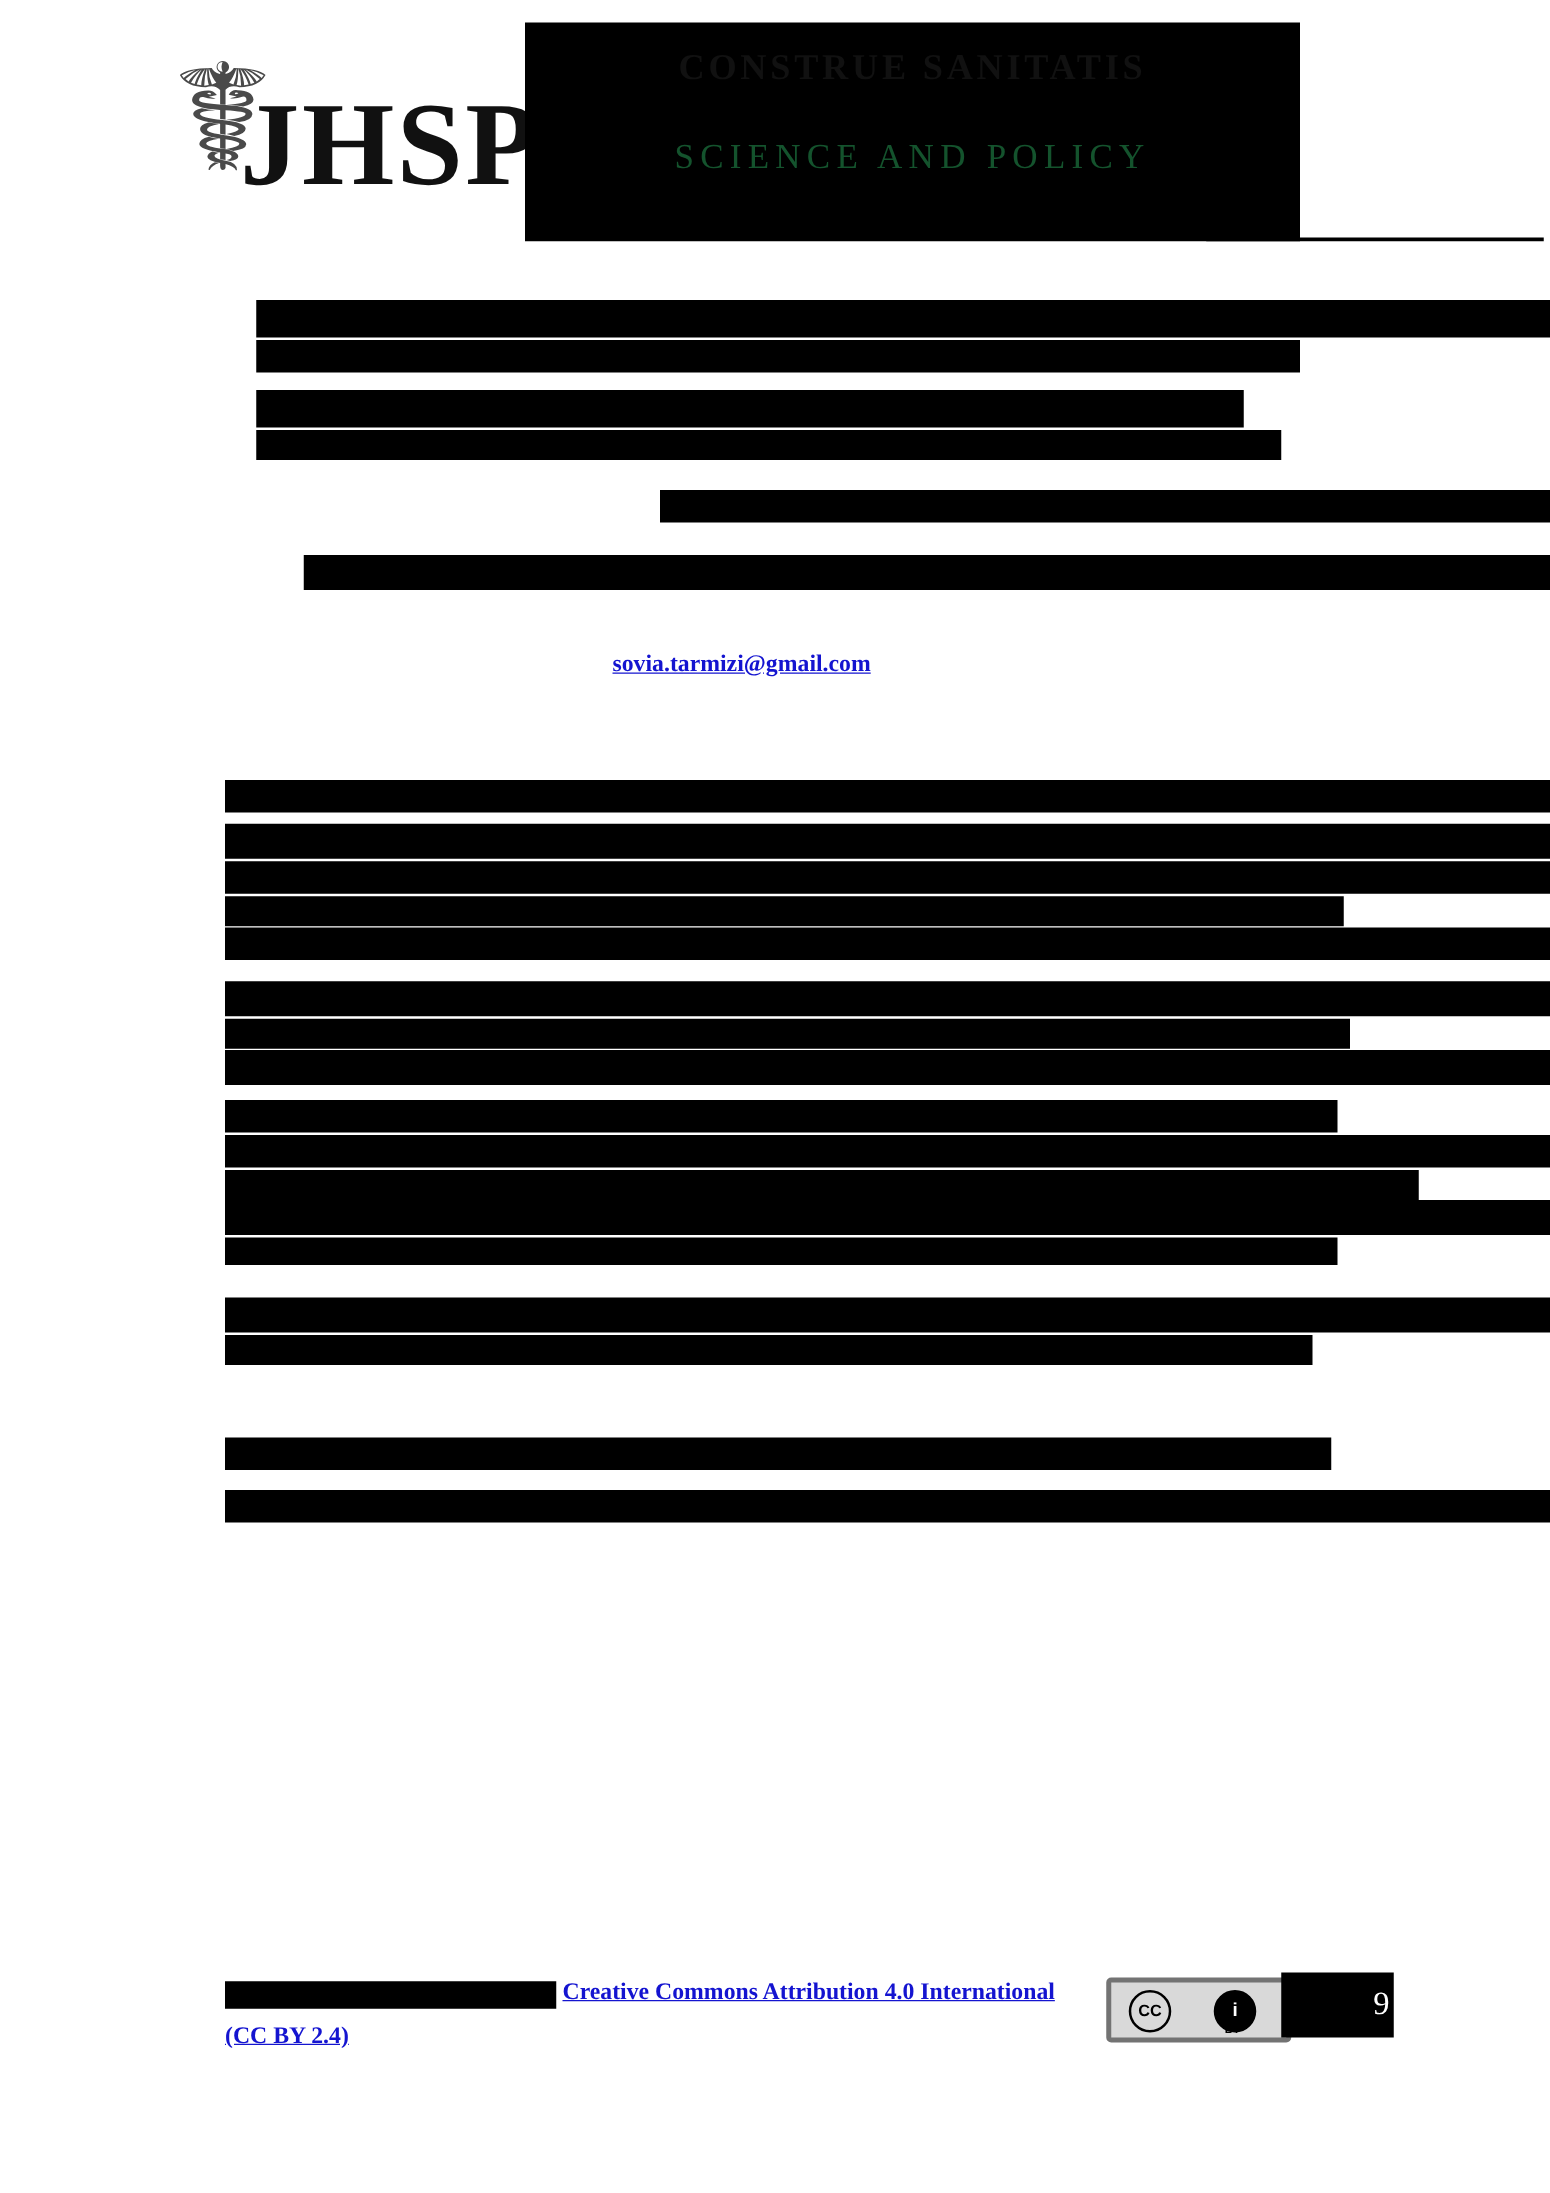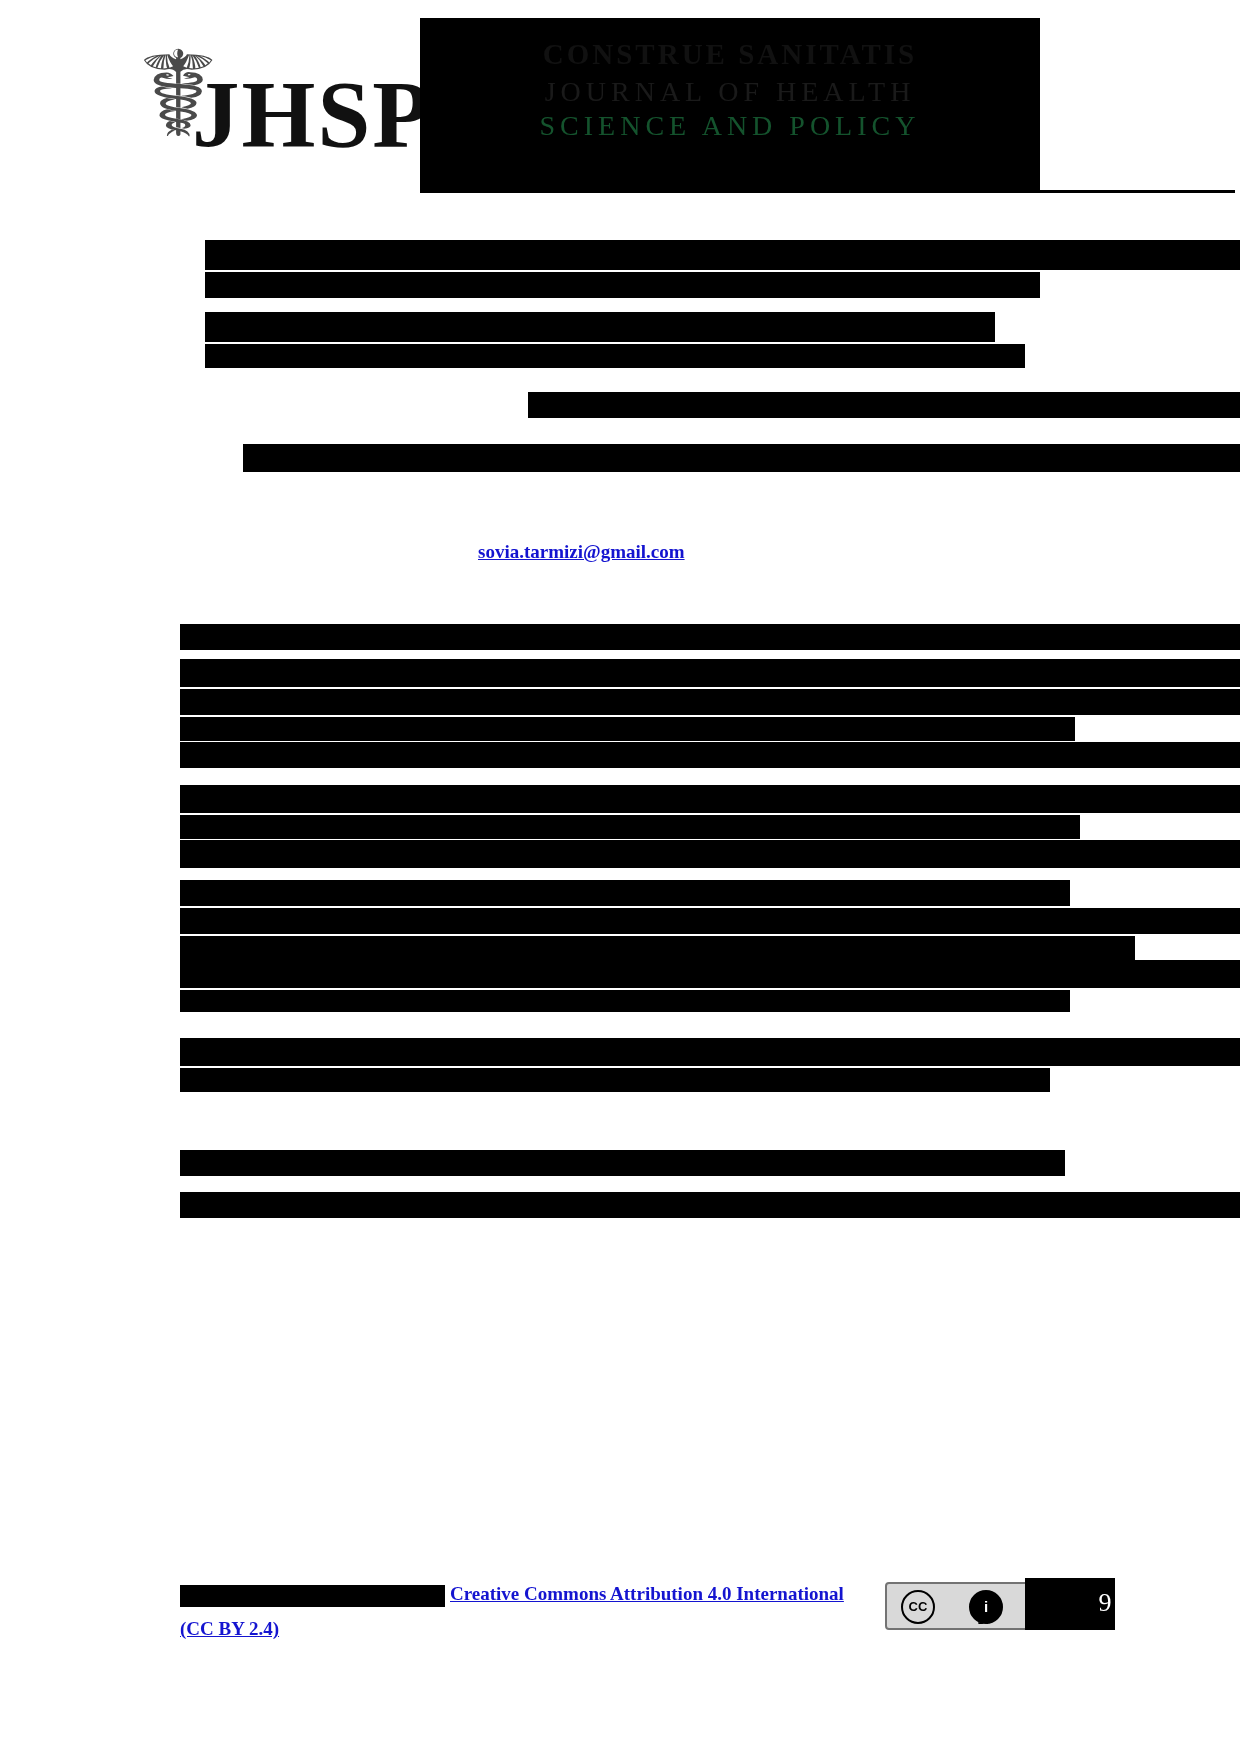--- a/index.html
+++ b/index.html
@@ -123,21 +123,21 @@
   }
 
   
   .cc-badge {
     position: absolute;
     left: 885px;
     top: 1582px;
     width: 140px;
     height: 44px;
     background: #d9d9d9;
-    border: 2px solid #737373;
+    border: 4px solid #737373;
     border-radius: 4px;
   }
   .cc-circle {
     position: absolute;
     top: 6px;
     width: 30px;
     height: 30px;
     border: 2px solid #000000;
     border-radius: 50%;
     background: #d9d9d9;
@@ -183,35 +183,34 @@
 </head>
 <body>
 
 <div class="page">
 
   <div class="masthead">
     <div class="caduceus">☤</div>
     <div class="jhsp-word">JHSP</div>
     <div class="black-block"></div>
     <div class="mast-line1">CONSTRUE SANITATIS</div>
-    <div class="mast-line2">JOURNAL OF HEALTH</div>
     <div class="mast-line3">SCIENCE AND POLICY</div>
   </div>
   <div class="mast-rule"></div>
 
   <div class="blk" style="left:205px;top:240px;width:1035px;height:30px;"></div>
   <div class="blk" style="left:205px;top:272px;width:835px;height:26px;"></div>
 
   <div class="blk" style="left:205px;top:312px;width:790px;height:30px;"></div>
   <div class="blk" style="left:205px;top:344px;width:820px;height:24px;"></div>
 
   <div class="blk" style="left:528px;top:392px;width:712px;height:26px;"></div>
   <div class="blk" style="left:243px;top:444px;width:997px;height:28px;"></div>
 
-  <a class="link" href="#" style="left:478px;top:521px;margin-top:20px;">sovia.tarmizi@gmail.com</a>
+  <a class="link" href="#" style="left:490px;top:521px;">sovia.tarmizi@gmail.com</a>
 
   <div class="blk" style="left:180px;top:624px;width:1060px;height:26px;"></div>
 
   <div class="blk" style="left:180px;top:659px;width:1075px;height:28px;"></div>
   <div class="blk" style="left:180px;top:689px;width:1090px;height:26px;"></div>
   <div class="blk" style="left:180px;top:717px;width:895px;height:24px;"></div>
   <div class="blk" style="left:180px;top:742px;width:1060px;height:26px;"></div>
 
   <div class="blk" style="left:180px;top:785px;width:1085px;height:28px;"></div>
   <div class="blk" style="left:180px;top:815px;width:900px;height:24px;"></div>

